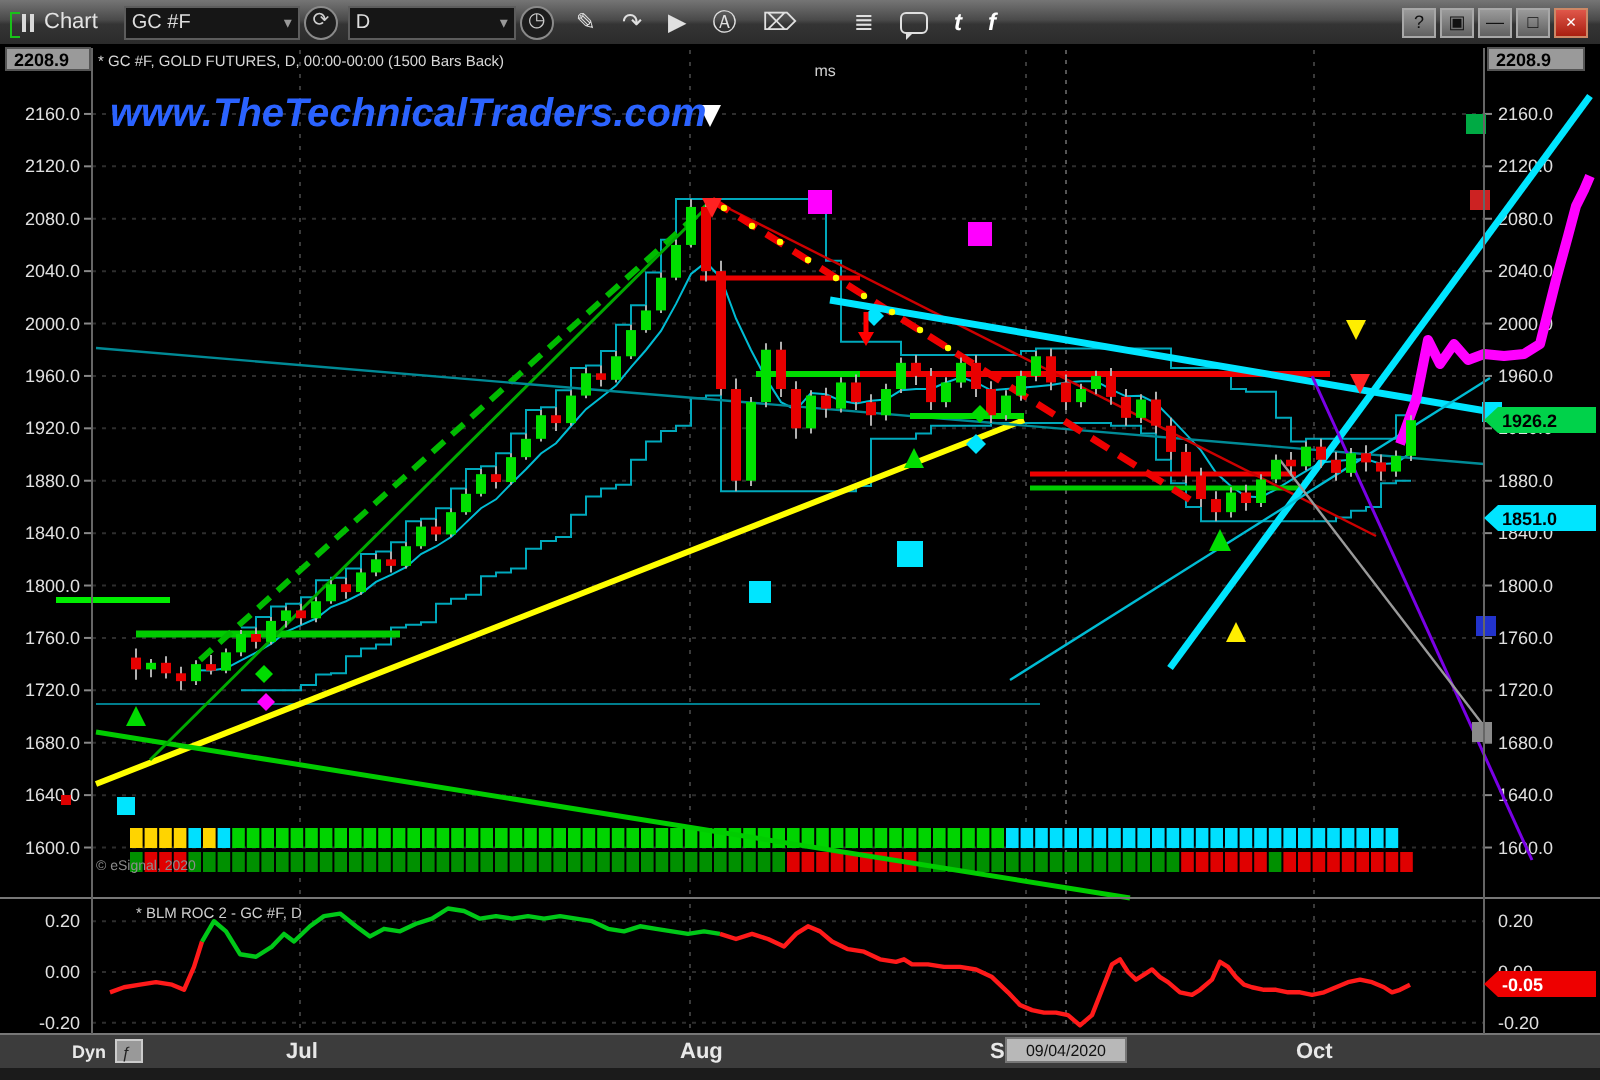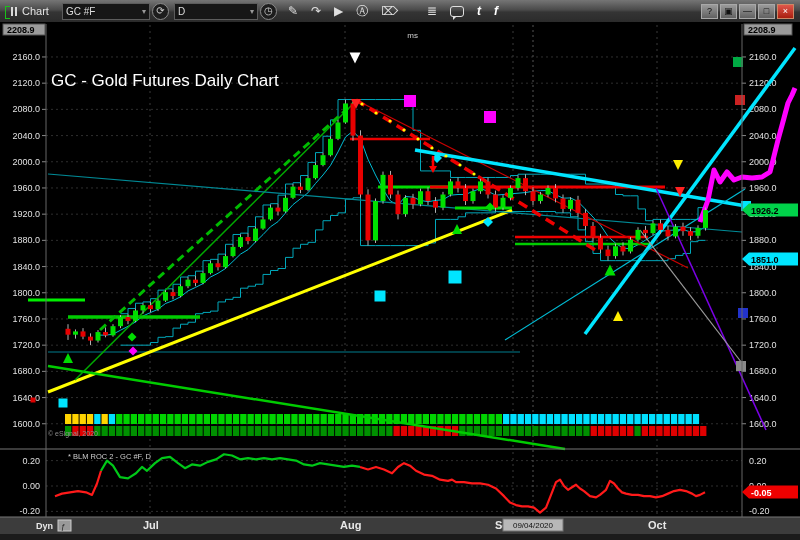--- a/index.html
+++ b/index.html
@@ -636,16 +636,17 @@
           <text x="533" y="528" fill="#111" font-size="8" text-anchor="middle">09/04/2020</text>
         </g>
         <g>
           <text x="36" y="529" fill="#e8e8e8" font-size="9" font-weight="bold">Dyn</text>
           <rect x="58" y="520" width="13" height="11" fill="#999" stroke="#ccc"></rect>
           <text x="61" y="529" fill="#222" font-size="8">ƒ</text>
         </g>
       </g>
     </svg>
 
-  <div class="ov" id="chart-title">GC - Gold Futures Daily Chart</div>
+  <div class="ov" id="sym-line">* GC #F, GOLD FUTURES, D, 00:00-00:00 (1500 Bars Back)</div>
+  <div class="ov" id="website">www.TheTechnicalTraders.com</div>
   <div class="ov" id="copyright">© eSignal, 2020</div>
   <div class="ov" id="blm-label">* BLM ROC 2 - GC #F, D</div>
 </div>
 
 </body></html>

